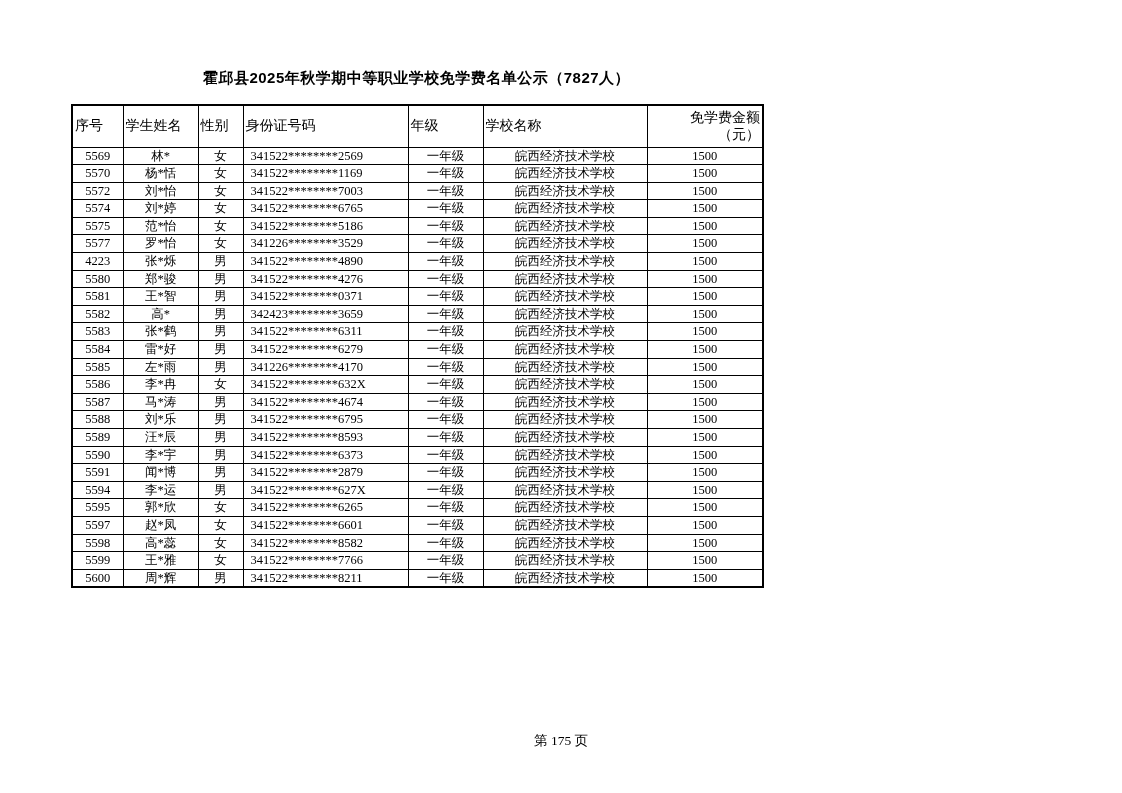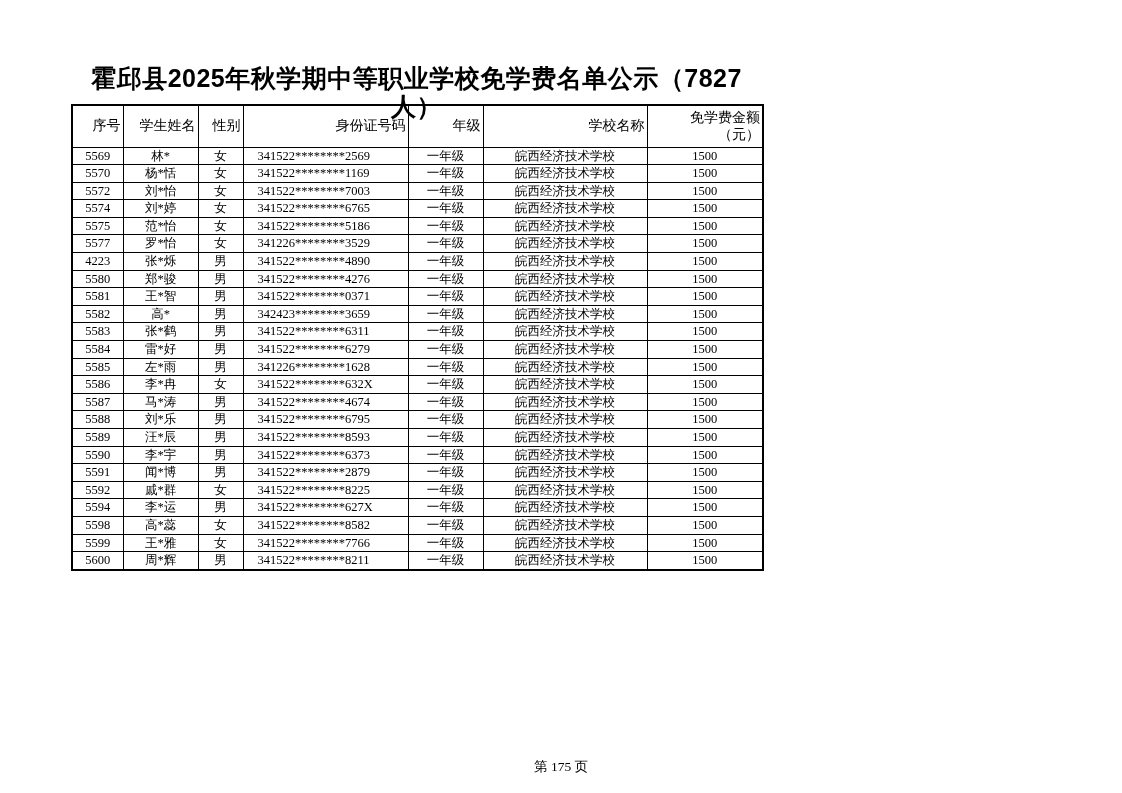--- a/index.html
+++ b/index.html
@@ -20,21 +20,21 @@
     overflow: hidden;
   }
   .doc-title {
     position: absolute;
     left: 71px;
     top: 64px;
     width: 691px;
     text-align: center;
     font-family: "Liberation Sans", "DejaVu Sans", sans-serif;
     font-weight: bold;
-    font-size: 25px;
+    font-size: 15px;
     line-height: 28px;
     letter-spacing: 0.5px;
     color: #000000;
   }
   table.fee-table {
     position: absolute;
     left: 71px;
     top: 104px;
     width: 691px;
     border-collapse: collapse;
@@ -45,42 +45,42 @@
     border: 1.5px solid #000000;
     padding: 0 2px;
     overflow: hidden;
     white-space: nowrap;
     vertical-align: middle;
     font-weight: normal;
   }
   .fee-table thead th {
     height: 40.5px;
     font-size: 14px;
-    text-align: right;
+    text-align: left;
   }
   .fee-table thead th.col-amount {
     white-space: pre-line;
     text-align: right;
     padding-left: 8px;
     line-height: 17px;
   }
   .fee-table tbody td {
     height: 16.6px;
     font-size: 12.5px;
     text-align: center;
     line-height: 16.6px;
   }
   .fee-table tbody td.col-id {
     text-align: left;
-    padding-left: 14px;
+    padding-left: 7px;
   }
   .page-footer {
     position: absolute;
     left: 0;
-    top: 758px;
+    top: 732px;
     width: 1122px;
     text-align: center;
     font-size: 13.5px;
     color: #000000;
   }
 </style>
 </head>
 <body>
 
 <div class="page">
@@ -215,21 +215,21 @@
       <td>男</td>
       <td class="col-id">341522********6279</td>
       <td>一年级</td>
       <td>皖西经济技术学校</td>
       <td>1500</td>
     </tr>
         <tr>
       <td>5585</td>
       <td>左*雨</td>
       <td>男</td>
-      <td class="col-id">341226********1628</td>
+      <td class="col-id">341226********4170</td>
       <td>一年级</td>
       <td>皖西经济技术学校</td>
       <td>1500</td>
     </tr>
         <tr>
       <td>5586</td>
       <td>李*冉</td>
       <td>女</td>
       <td class="col-id">341522********632X</td>
       <td>一年级</td>
@@ -275,38 +275,47 @@
         <tr>
       <td>5591</td>
       <td>闻*博</td>
       <td>男</td>
       <td class="col-id">341522********2879</td>
       <td>一年级</td>
       <td>皖西经济技术学校</td>
       <td>1500</td>
     </tr>
         <tr>
-      <td>5592</td>
-      <td>戚*群</td>
-      <td>女</td>
-      <td class="col-id">341522********8225</td>
-      <td>一年级</td>
-      <td>皖西经济技术学校</td>
-      <td>1500</td>
-    </tr>
-        <tr>
       <td>5594</td>
       <td>李*运</td>
       <td>男</td>
       <td class="col-id">341522********627X</td>
       <td>一年级</td>
       <td>皖西经济技术学校</td>
       <td>1500</td>
     </tr>
         <tr>
+      <td>5595</td>
+      <td>郭*欣</td>
+      <td>女</td>
+      <td class="col-id">341522********6265</td>
+      <td>一年级</td>
+      <td>皖西经济技术学校</td>
+      <td>1500</td>
+    </tr>
+        <tr>
+      <td>5597</td>
+      <td>赵*凤</td>
+      <td>女</td>
+      <td class="col-id">341522********6601</td>
+      <td>一年级</td>
+      <td>皖西经济技术学校</td>
+      <td>1500</td>
+    </tr>
+        <tr>
       <td>5598</td>
       <td>高*蕊</td>
       <td>女</td>
       <td class="col-id">341522********8582</td>
       <td>一年级</td>
       <td>皖西经济技术学校</td>
       <td>1500</td>
     </tr>
         <tr>
       <td>5599</td>

